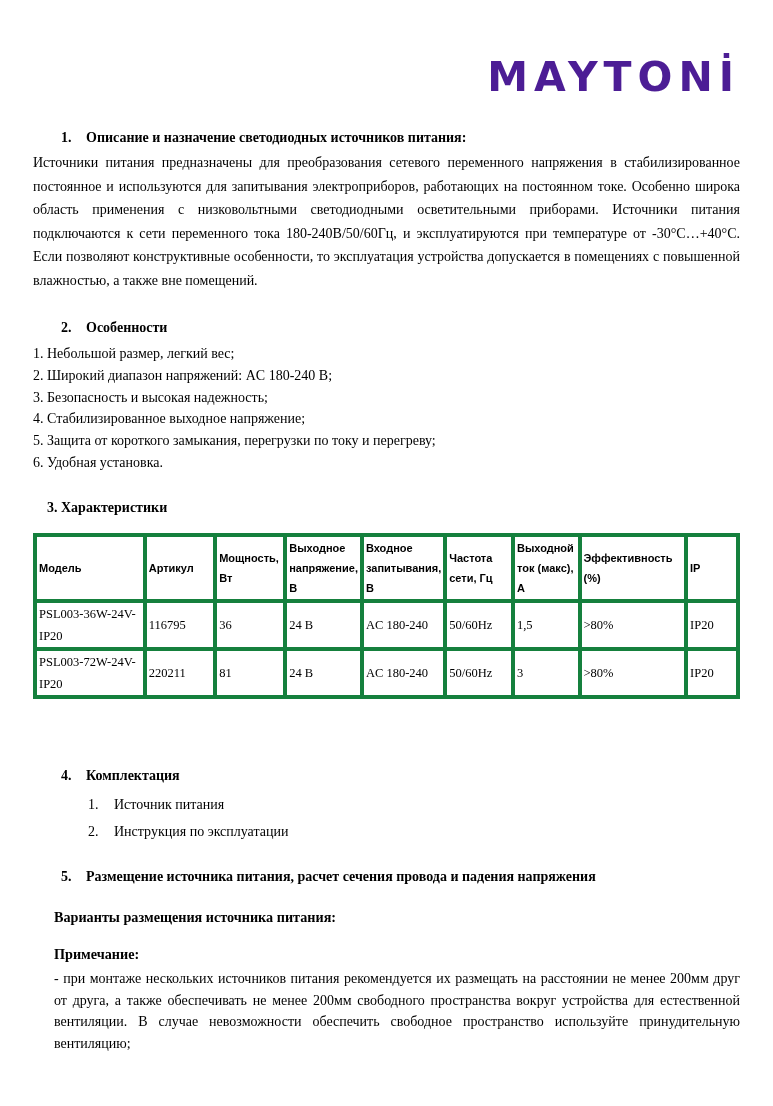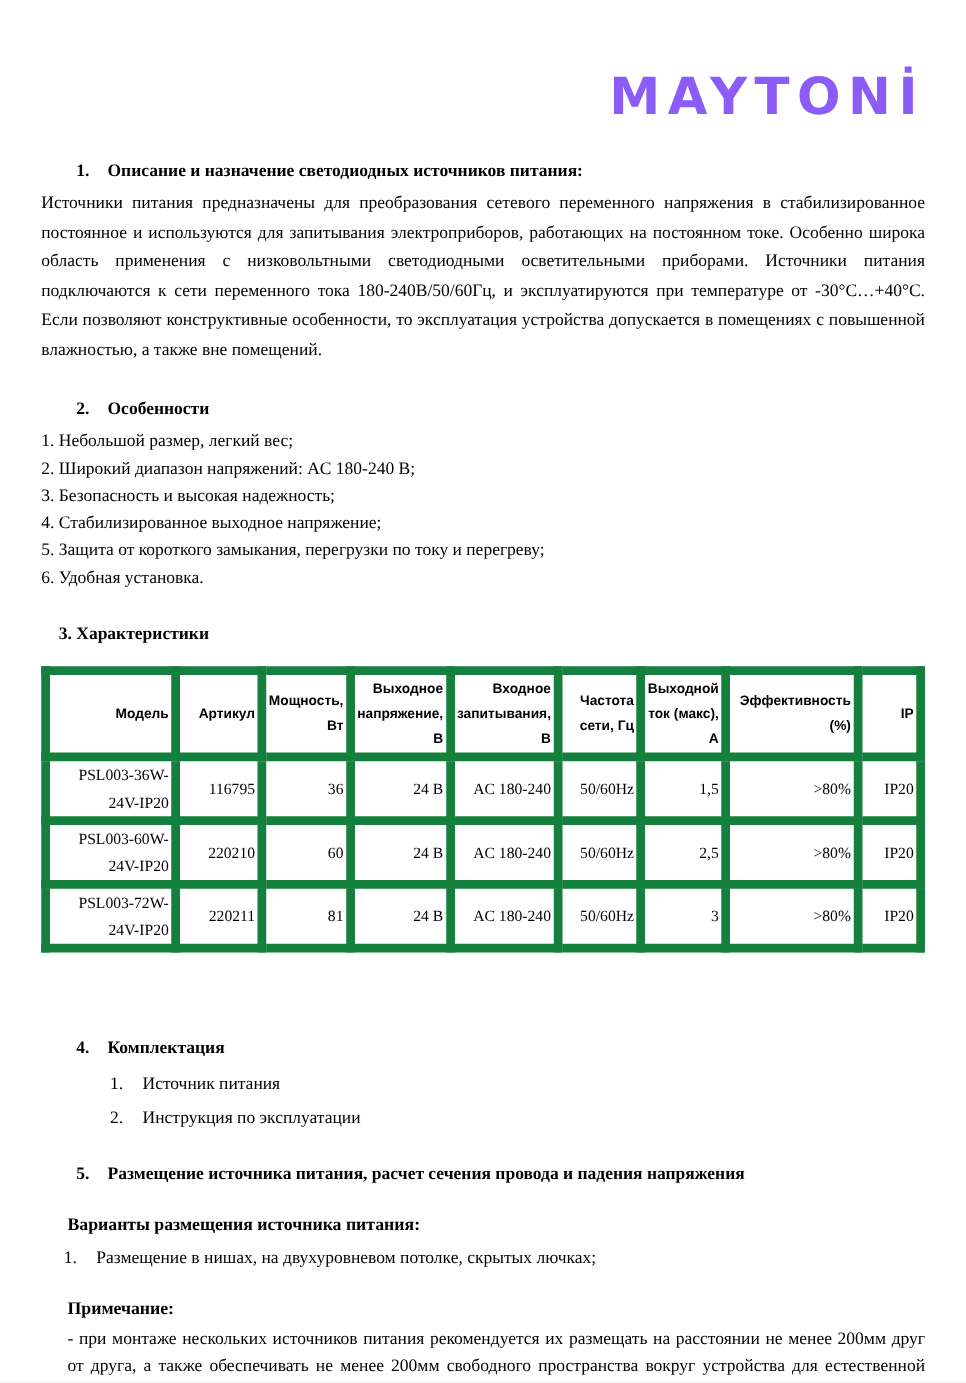--- a/index.html
+++ b/index.html
@@ -4,37 +4,37 @@
 <style>
   html,body { margin:0; padding:0; background:#e8e8e8; }
   .page {
     width:773px; height:1106px; margin:0 auto; background:#ffffff; color:#000;
     font-family:"Liberation Serif","DejaVu Serif",serif;
     box-sizing:border-box; padding:0 33px; overflow:hidden; position:relative;
   }
   .logo-wrap { padding-top:52px; text-align:right; }
   .logo-text {
     font-family:"DejaVu Sans","Liberation Sans",sans-serif;
-    font-weight:bold; font-size:41px; letter-spacing:6px; line-height:50px; color:#8b5cf6;
+    font-weight:bold; font-size:41px; letter-spacing:6px; line-height:50px; color:#4c1d95;
   }
   .doc-title { margin-top:20px; text-align:center; font-weight:bold; font-size:19.5px; line-height:26px; }
 
   .sec-head { margin-top:26px; font-weight:bold; font-size:14px; line-height:20px; padding-left:28px; }
   .sec-head .num { display:inline-block; min-width:14px; }
   .sec-head .txt { margin-left:11px; }
 
   .body-text { margin-top:3px; font-size:14px; line-height:23.5px; text-align:justify; }
 
   .plain-list { margin-top:5px; }
   .plain-list .pl-item { font-size:14px; line-height:21.8px; }
 
   .s3-head { margin-top:24px; font-weight:bold; font-size:14px; line-height:20px; padding-left:14px; }
 
   table.chars { border-collapse:collapse; width:100%; margin-top:15px; border:1.5px solid #000; }
-  table.chars th, table.chars td { border:7px solid #15803d; text-align:right; }
+  table.chars th, table.chars td { border:4px solid #15803d; text-align:left; }
   table.chars th {
     font-family:"Liberation Sans","DejaVu Sans",sans-serif; font-weight:bold;
     font-size:11px; line-height:20px; white-space:pre-line; height:62px;
     vertical-align:middle; padding:0 2px;
   }
   table.chars td { font-size:12.5px; height:22px; line-height:22px; padding:0 2px; }
 
   .num-list { margin-top:5px; }
   .num-item { font-size:14px; line-height:27px; padding-left:55px; }
   .num-item .inum { display:inline-block; width:26px; }
@@ -116,31 +116,20 @@
         <td>116795</td>
         <td>36</td>
         <td>24 В</td>
         <td>AC 180-240</td>
         <td>50/60Hz</td>
         <td>1,5</td>
         <td>&gt;80%</td>
         <td>IP20</td>
       </tr>
       <tr>
-        <td>PSL003-60W-24V-IP20</td>
-        <td>220210</td>
-        <td>60</td>
-        <td>24 В</td>
-        <td>AC 180-240</td>
-        <td>50/60Hz</td>
-        <td>2,5</td>
-        <td>&gt;80%</td>
-        <td>IP20</td>
-      </tr>
-      <tr>
         <td>PSL003-72W-24V-IP20</td>
         <td>220211</td>
         <td>81</td>
         <td>24 В</td>
         <td>AC 180-240</td>
         <td>50/60Hz</td>
         <td>3</td>
         <td>&gt;80%</td>
         <td>IP20</td>
       </tr>
@@ -158,23 +147,20 @@
       <span class="inum">2.</span><span>Инструкция по эксплуатации</span>
     </div>
   </div>
 
   <div class="sec-head" style="margin-top:22px;">
     <span class="num">5.</span><span class="txt">Размещение источника питания, расчет сечения провода и падения напряжения</span>
   </div>
 
   <div class="sub-head">Варианты размещения источника питания:</div>
   <div class="variant-list">
-    <div class="variant-item">
-      <span class="inum">1.</span><span>Размещение в нишах, на двухуровневом потолке, скрытых лючках;</span>
-    </div>
   </div>
 
   <div class="sub-head" style="margin-top:17px;">Примечание:</div>
   <div class="note-body">
     <div class="note-para">- при монтаже нескольких источников питания рекомендуется их размещать на расстоянии не менее 200мм друг от друга, а также обеспечивать не менее 200мм свободного пространства вокруг устройства для естественной вентиляции. В случае невозможности обеспечить свободное пространство используйте принудительную вентиляцию;</div>
 
   </div>
 
 </div>
 

